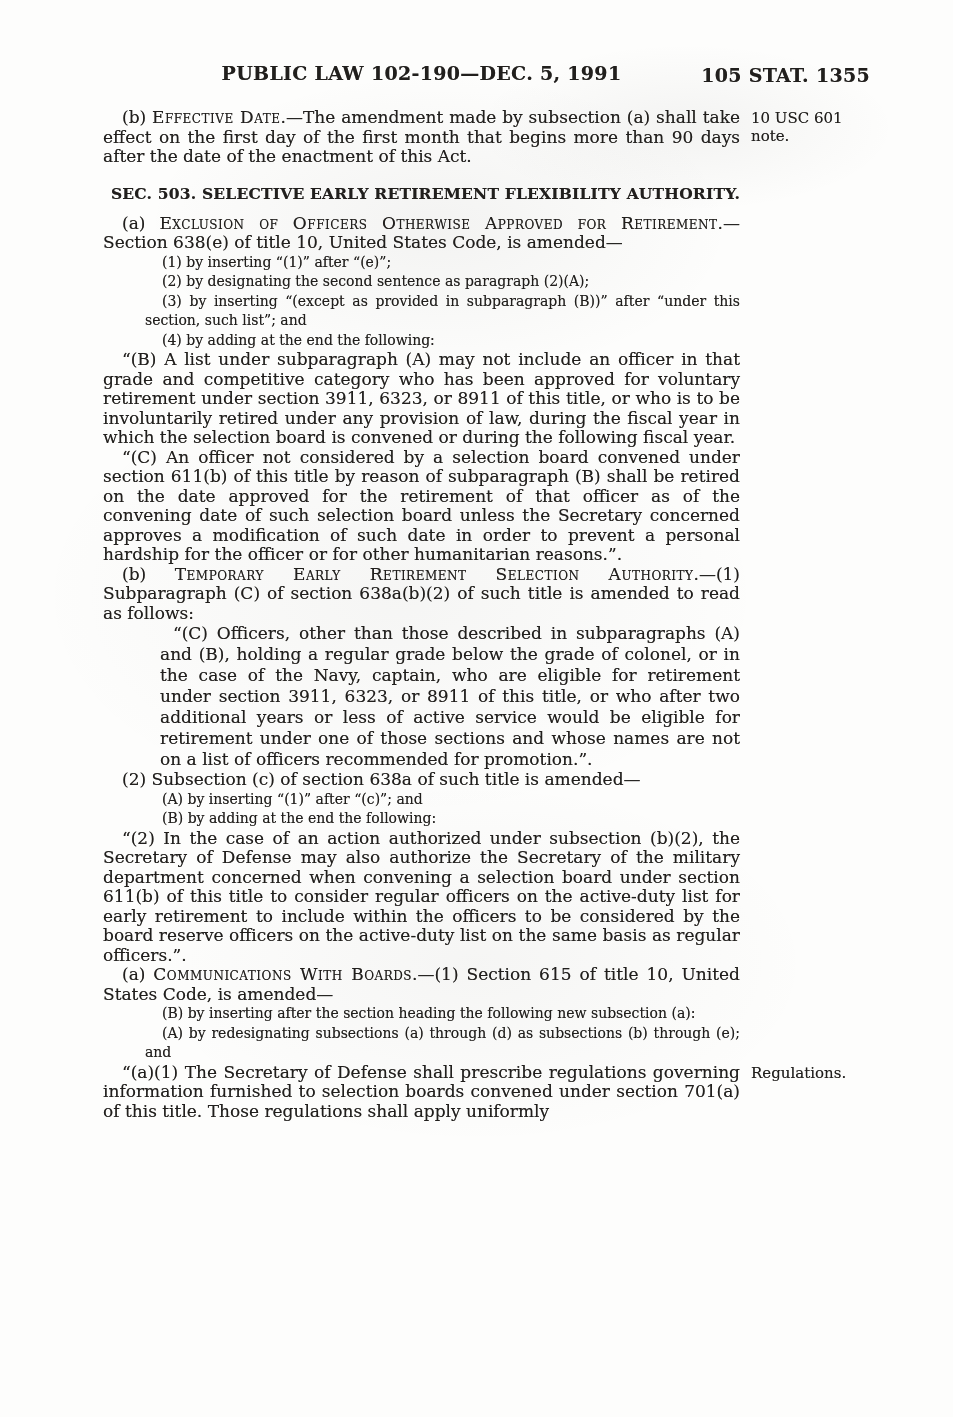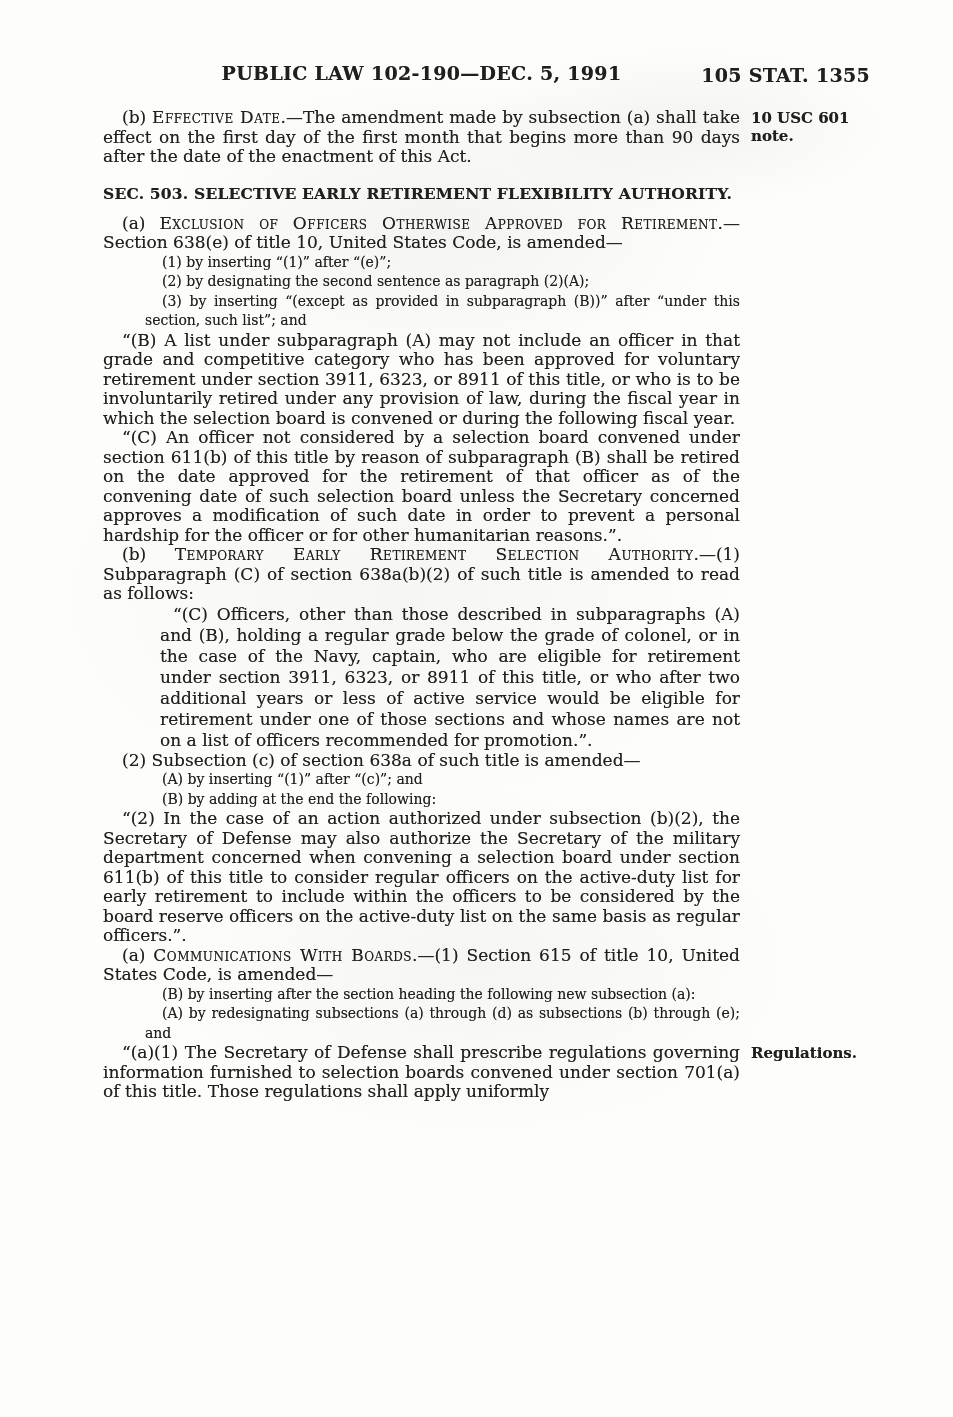--- a/index.html
+++ b/index.html
@@ -47,29 +47,29 @@
   }
   .bquote {
     font-size:17px; line-height:21px;
     text-align:justify;
     margin-left:57px; text-indent:13px;
   }
   .sec-heading {
     font-size:15.5px; line-height:20px;
     font-weight:700; letter-spacing:0.2px;
     margin-top:17px; margin-bottom:10px;
-    text-align:left; text-indent:0;
+    text-align:right; text-indent:0;
   }
   .sc { font-variant:small-caps; letter-spacing:0.5px; }
   .margin-note {
     position:absolute; left:100%; top:1px;
     margin-left:11px; width:105px;
     font-size:15px; line-height:18px;
     text-align:left; text-indent:0; text-align:left;
-    font-weight:700;
+    font-weight:400;
     white-space:normal;
   }
 </style>
 </head>
 <body>
 
 <div class="page">
 
   <div class="stat-page">105 STAT. 1355</div>
 
@@ -79,20 +79,21 @@
 
     <div class="para"><span>(b) </span><span class="sc">Effective Date</span><span>.—The amendment made by subsection (a) shall take effect on the first day of the first month that begins more than 90 days after the date of the enactment of this Act.</span><span class="margin-note">10 USC 601 note.</span></div>
 
     <div class="para sec-heading">SEC. 503. SELECTIVE EARLY RETIREMENT FLEXIBILITY AUTHORITY.</div>
 
     <div class="para"><span>(a) </span><span class="sc">Exclusion of Officers Otherwise Approved for Retirement</span><span>.—Section 638(e) of title 10, United States Code, is amended—</span></div>
 
     <div class="item">(1) by inserting “(1)” after “(e)”;</div>
     <div class="item">(2) by designating the second sentence as paragraph (2)(A);</div>
     <div class="item">(3) by inserting “(except as provided in subparagraph (B))” after “under this section, such list”; and</div>
+    <div class="item">(4) by adding at the end the following:</div>
 
     <div class="para">“(B) A list under subparagraph (A) may not include an officer in that grade and competitive category who has been approved for voluntary retirement under section 3911, 6323, or 8911 of this title, or who is to be involuntarily retired under any provision of law, during the fiscal year in which the selection board is convened or during the following fiscal year.</div>
 
     <div class="para">“(C) An officer not considered by a selection board convened under section 611(b) of this title by reason of subparagraph (B) shall be retired on the date approved for the retirement of that officer as of the convening date of such selection board unless the Secretary concerned approves a modification of such date in order to prevent a personal hardship for the officer or for other humanitarian reasons.”.</div>
 
     <div class="para"><span>(b) </span><span class="sc">Temporary Early Retirement Selection Authority</span><span>.—(1) Subparagraph (C) of section 638a(b)(2) of such title is amended to read as follows:</span></div>
 
     <div class="bquote">“(C) Officers, other than those described in subparagraphs (A) and (B), holding a regular grade below the grade of colonel, or in the case of the Navy, captain, who are eligible for retirement under section 3911, 6323, or 8911 of this title, or who after two additional years or less of active service would be eligible for retirement under one of those sections and whose names are not on a list of officers recommended for promotion.”.</div>
 
     <div class="para">(2) Subsection (c) of section 638a of such title is amended—</div>

